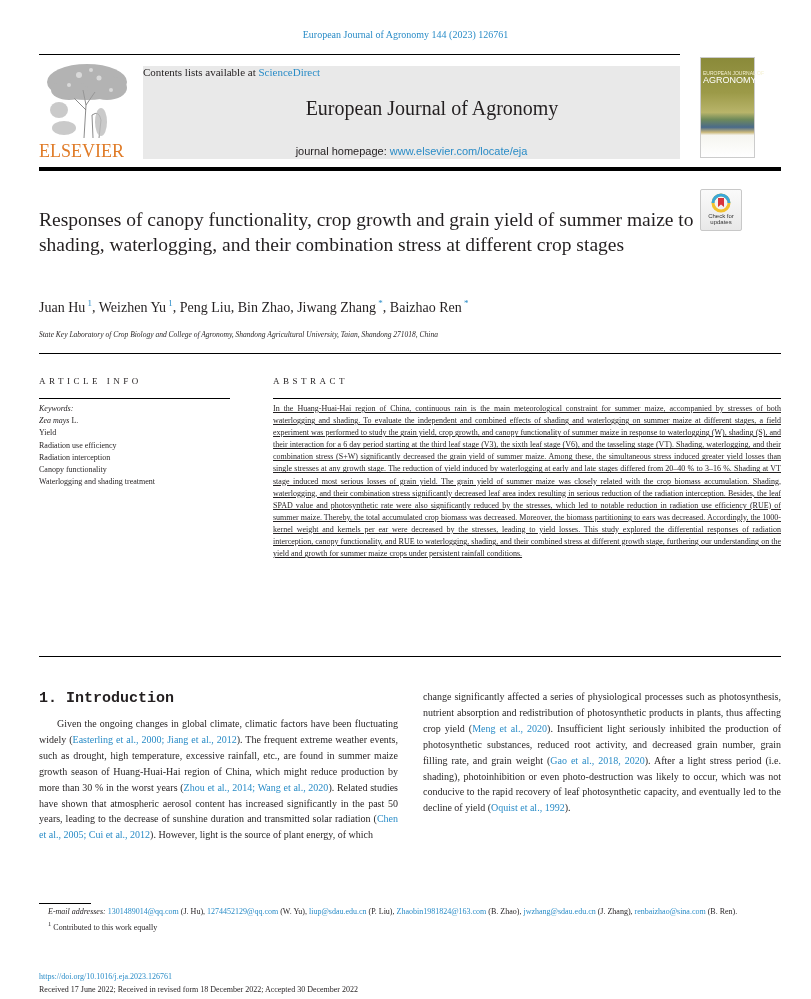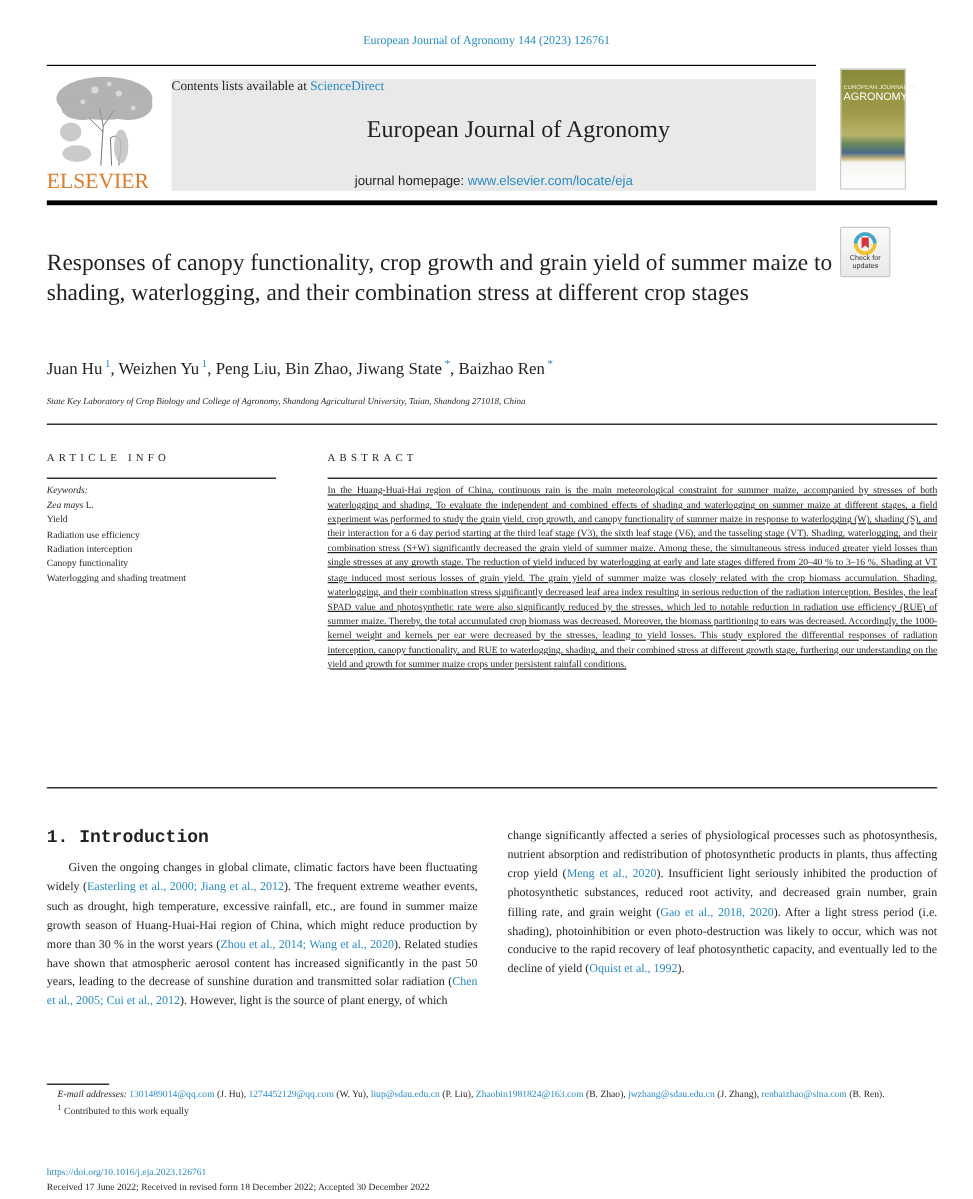--- a/index.html
+++ b/index.html
@@ -99,21 +99,21 @@
   <svg width="20" height="20" viewBox="0 0 20 20">
     <circle cx="10" cy="10" r="8" fill="none" stroke="#f2c12e" stroke-width="3"></circle>
     <path d="M10 2 A8 8 0 0 1 18 10" fill="none" stroke="#3aa7d9" stroke-width="3"></path>
     <path d="M2 10 A8 8 0 0 1 10 2" fill="none" stroke="#3aa7d9" stroke-width="3"></path>
     <path d="M7 5 L13 5 L13 14 L10 11.5 L7 14 Z" fill="#d8343c"></path>
   </svg>
   <div id="crossmark-text"><span>Check for</span><br><span>updates</span></div>
 </div>
 
 <div id="article-title" class="abs">Responses of canopy functionality, crop growth and grain yield of summer maize to shading, waterlogging, and their combination stress at different crop stages</div>
-<div id="authors" class="abs"><span>Juan Hu</span><sup> 1</sup>, <span>Weizhen Yu</span><sup> 1</sup>, <span>Peng Liu</span>, <span>Bin Zhao</span>, <span>Jiwang State</span><sup> *</sup>, <span>Baizhao Ren</span><sup> *</sup></div>
+<div id="authors" class="abs"><span>Juan Hu</span><sup> 1</sup>, <span>Weizhen Yu</span><sup> 1</sup>, <span>Peng Liu</span>, <span>Bin Zhao</span>, <span>Jiwang Zhang</span><sup> *</sup>, <span>Baizhao Ren</span><sup> *</sup></div>
 <div id="affiliation" class="abs">State Key Laboratory of Crop Biology and College of Agronomy, Shandong Agricultural University, Taian, Shandong 271018, China</div>
 <div id="rule-after-affil" class="abs"></div>
 
 <div id="article-info-heading" class="abs">ARTICLE INFO</div>
 <div id="article-info-rule" class="abs"></div>
 <div id="keywords" class="abs">
   <div class="kw-label">Keywords:</div>
   <div><i>Zea mays</i> L.</div>
   <div>Yield</div>
   <div>Radiation use efficiency</div>

